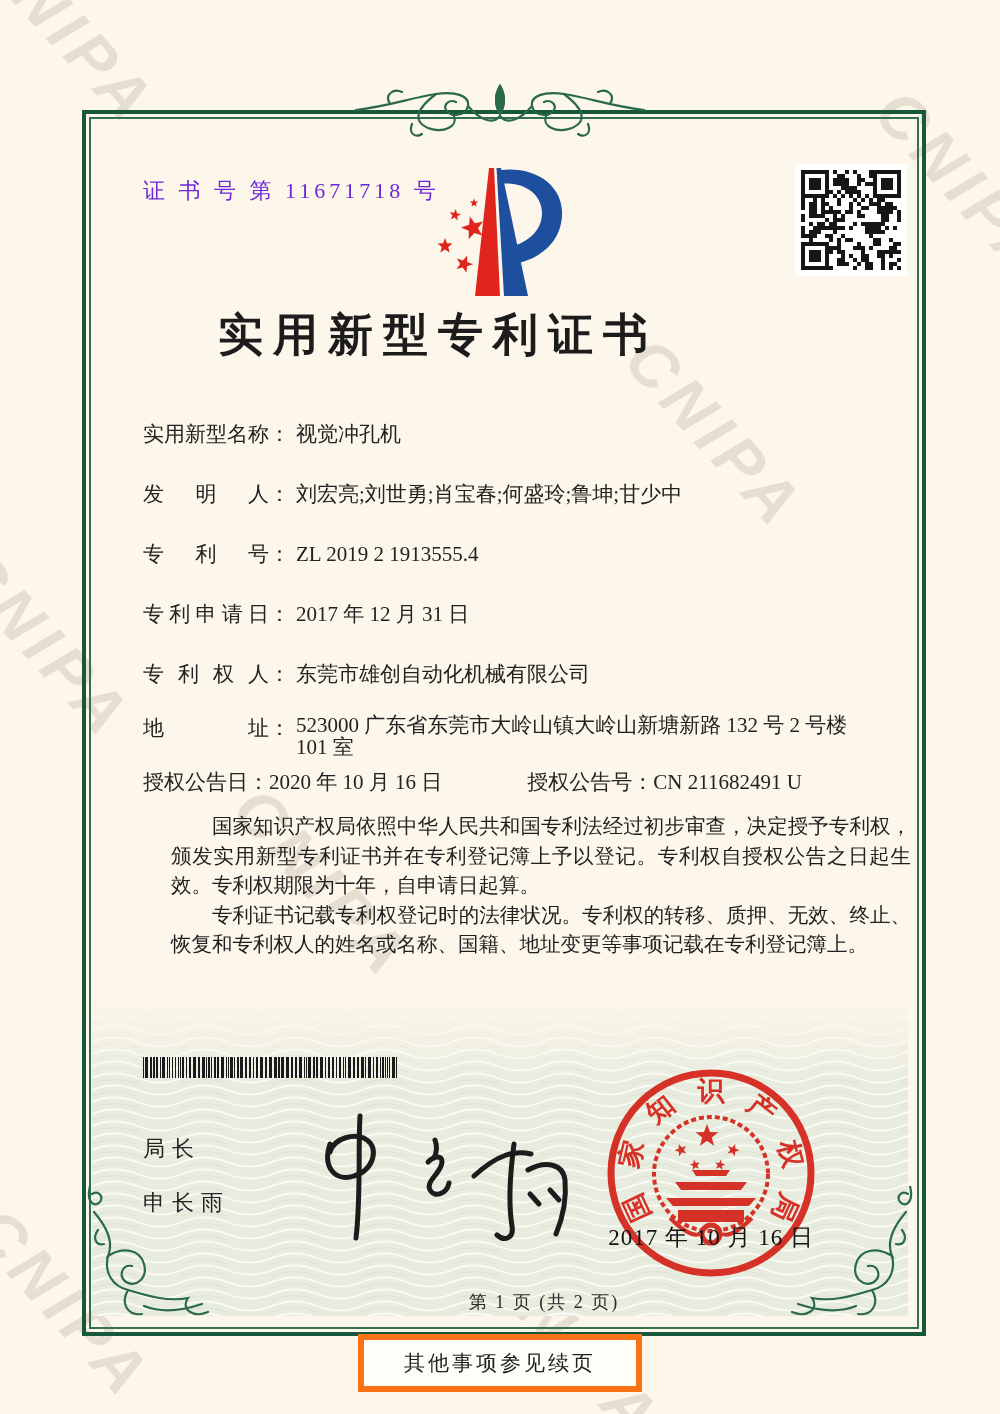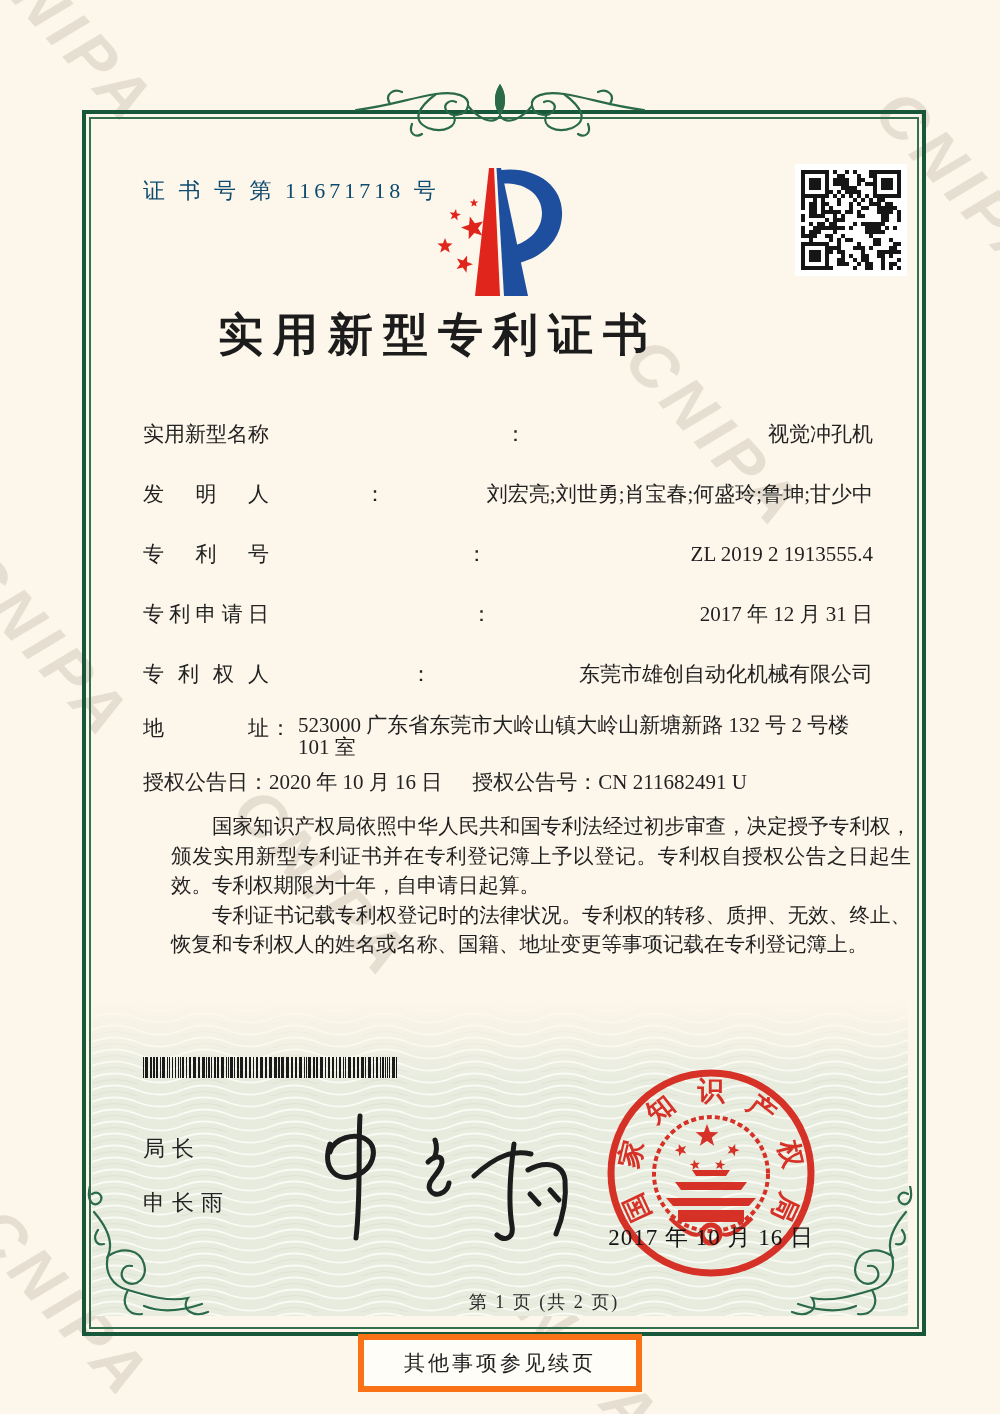--- a/index.html
+++ b/index.html
@@ -12,37 +12,37 @@
   
   .frame{position:absolute;left:82px;top:110px;width:836px;height:1218px;
          border:4px solid #17573a;z-index:2;}
   .frame .inner{position:absolute;left:3px;top:3px;right:3px;bottom:3px;border:2px solid #35704e;}
   
   .waves{position:absolute;left:92px;top:1000px;z-index:2;}
   .wavefade{position:absolute;left:92px;top:1000px;width:816px;height:80px;z-index:2;
             background:linear-gradient(#fdf6ea,rgba(253,246,234,0));}
   .ornament{position:absolute;z-index:3;}
   
-  .certno{position:absolute;left:143px;top:176px;font-size:22px;letter-spacing:4px;color:#0c4a6e;z-index:4;}
+  .certno{position:absolute;left:143px;top:176px;font-size:22px;letter-spacing:4px;color:#6d28d9;z-index:4;}
   .logo{position:absolute;left:424px;top:160px;z-index:4;}
   .qrbox{position:absolute;left:795px;top:164px;width:112px;height:112px;background:#fff;z-index:4;
          display:flex;align-items:center;justify-content:center;}
   .title{position:absolute;left:0;width:876px;top:299px;text-align:center;font-size:45px;
          font-weight:bold;letter-spacing:10px;color:#1c1c1c;z-index:4;margin-top:6px;}
   
   .fields{position:absolute;left:143px;top:420px;width:730px;z-index:4;font-size:21px;}
-  .frow{display:flex;align-items:flex-start;line-height:28px;margin-top:32px;justify-content:space-between;}
+  .frow{display:flex;align-items:flex-start;line-height:28px;margin-top:32px;}
   .frow:first-child{margin-top:0;}
   .frow.addr{margin-top:26px;}
   .frow.addr .fvalue{line-height:22px;width:575px;}
   .flabel{display:inline-block;width:126px;text-align:justify;text-align-last:justify;flex:0 0 126px;}
   .fcolon{flex:0 0 auto;}
   .fvalue{padding-left:6px;}
   .grantrow{display:flex;margin-top:10px;line-height:28px;}
-  .grantrow .pair2{margin-left:30px;}
+  .grantrow .pair2{margin-left:85px;}
   
   .paras{position:absolute;left:131px;top:812px;width:740px;z-index:4;
          font-size:20.5px;line-height:29.5px;text-align:justify;color:#1f1f1f;margin-left:40px;}
   .paras p{margin:0;text-indent:2em;}
   
   .barcode{position:absolute;left:143px;top:1057px;z-index:4;}
   
   .signer{position:absolute;left:143px;top:1134px;z-index:4;
           font-family:Liberation Mono, monospace;font-size:22px;letter-spacing:7px;color:#232323;}
   .signer div{margin-bottom:24px;}

